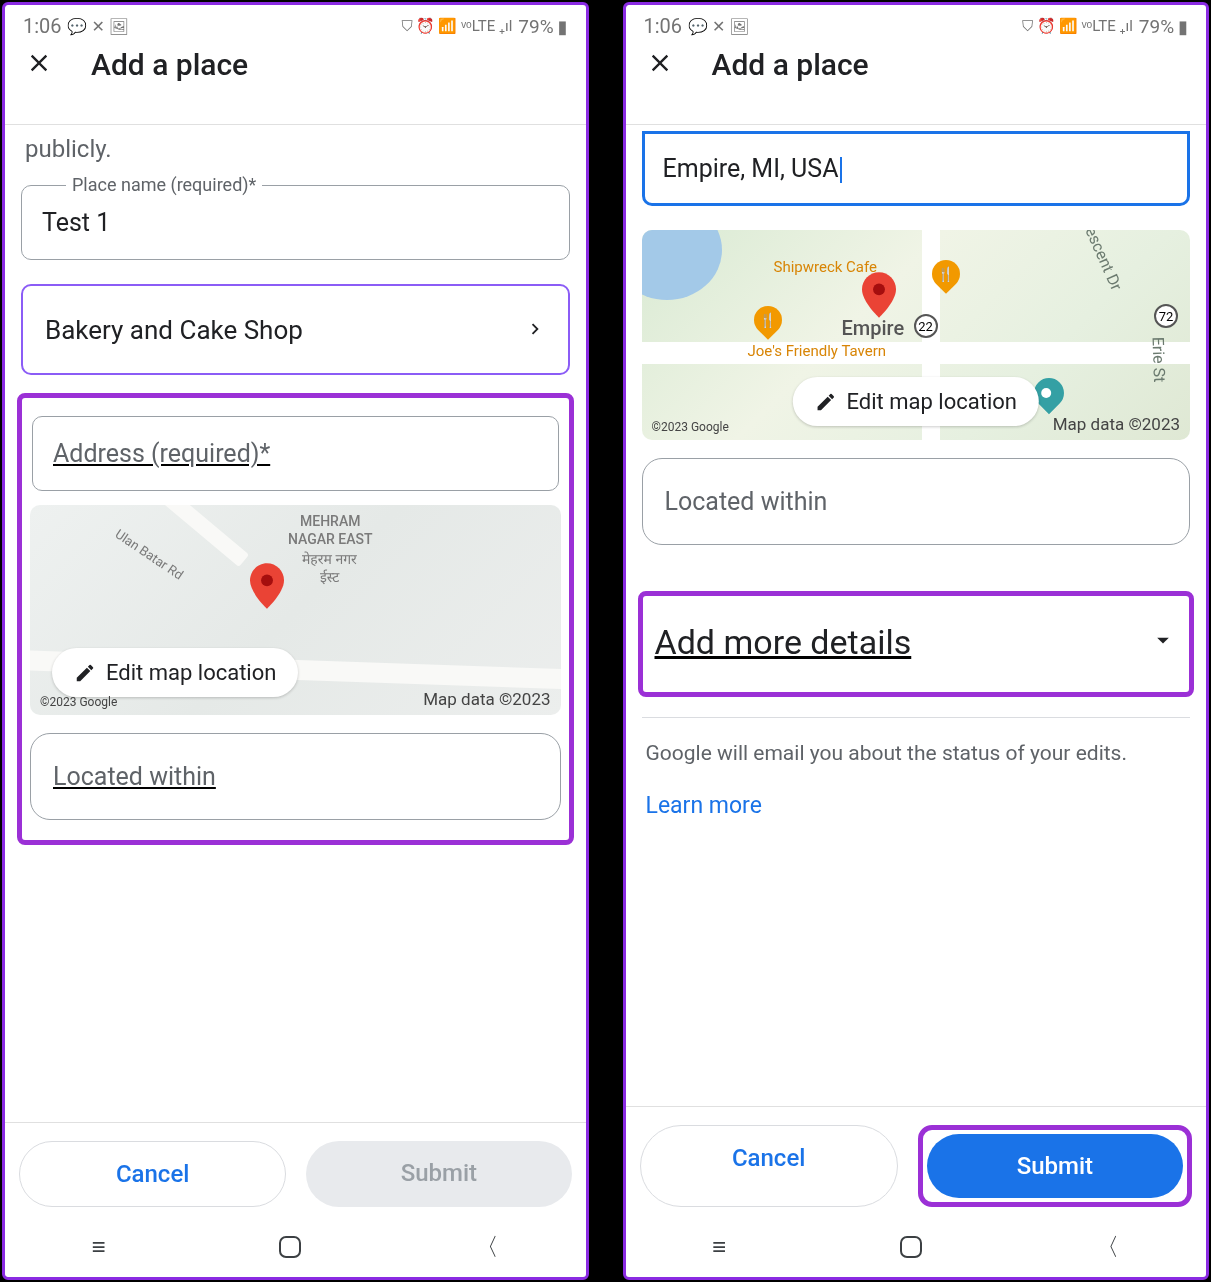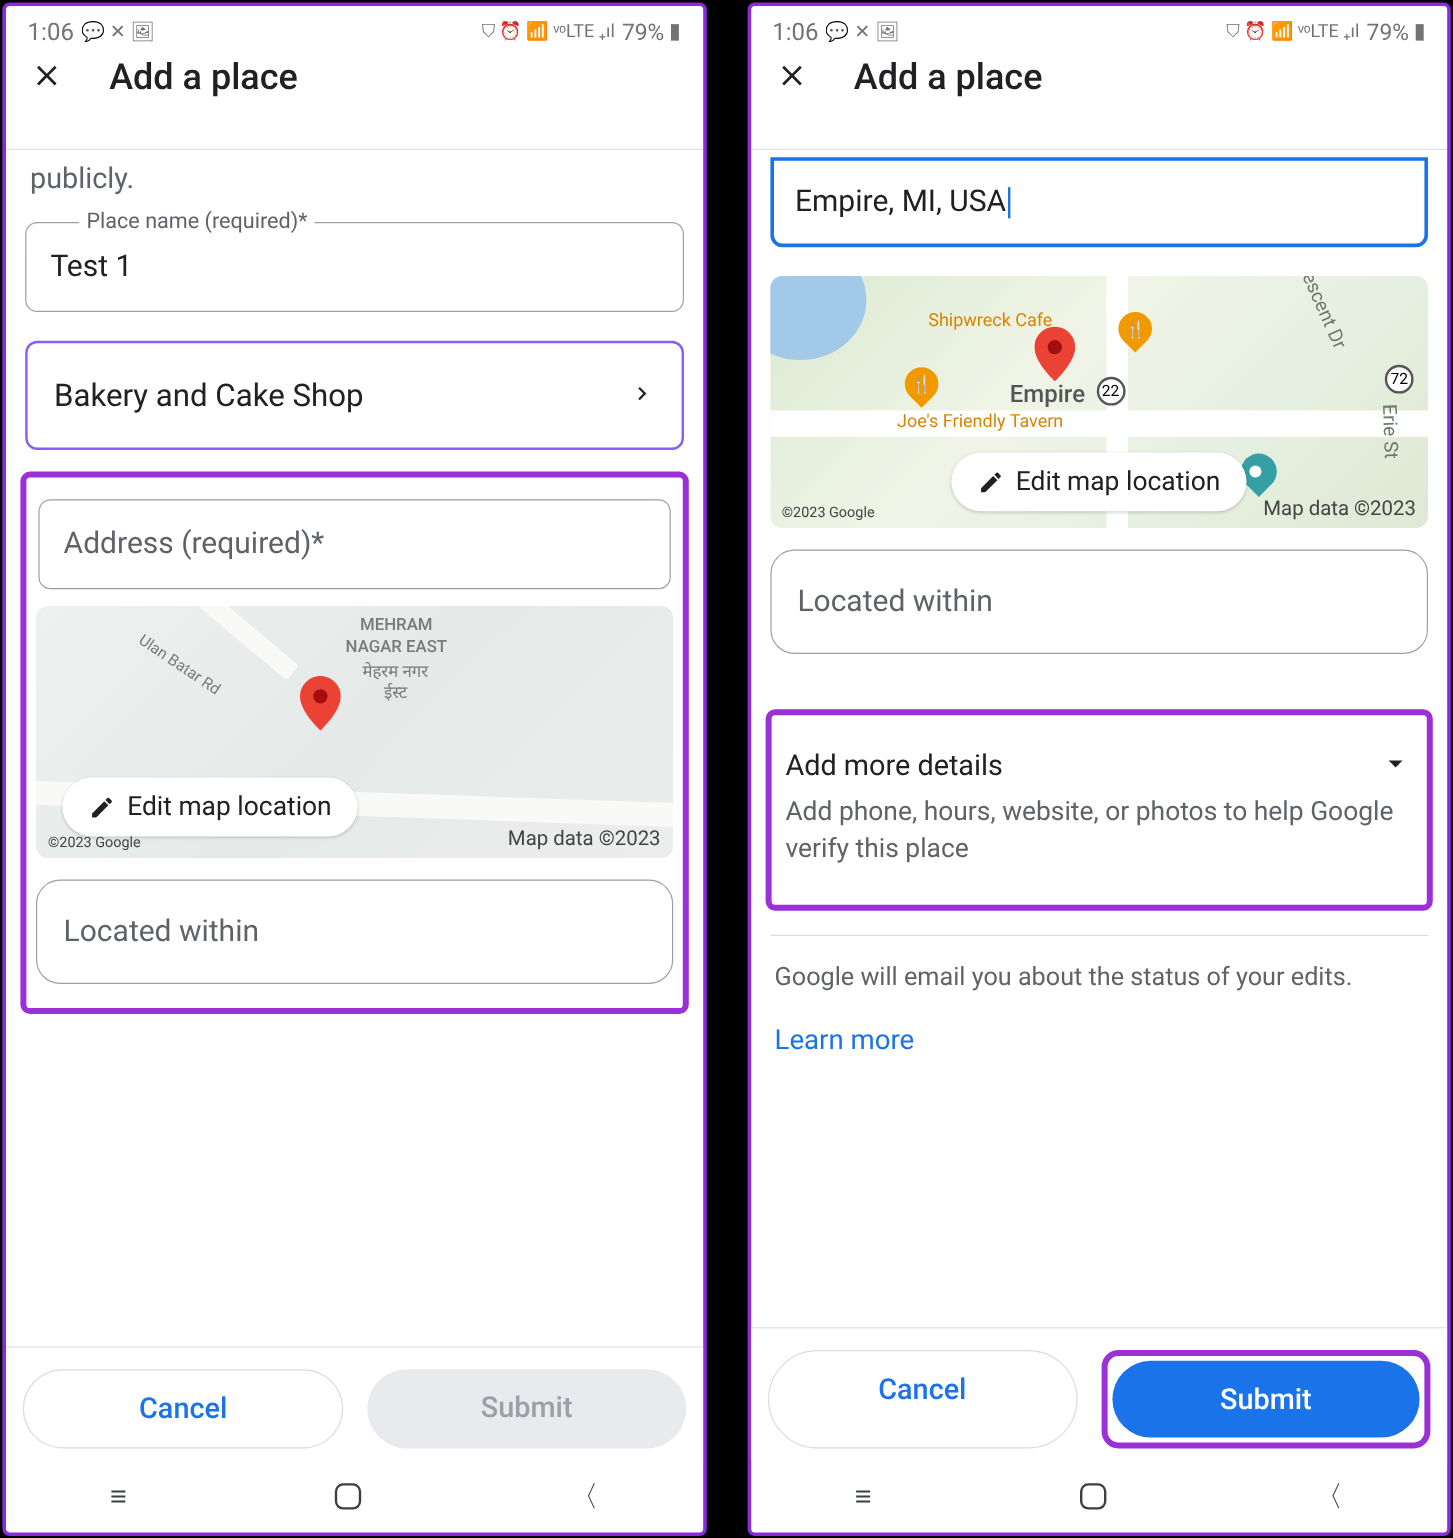--- a/index.html
+++ b/index.html
@@ -124,20 +124,21 @@
     font-size: 26px;
     color: #202124;
   }
   .chev { font-size: 30px; color:#202124; }
   
   .hl-box {
     border: 5px solid #9b30d6;
     border-radius: 8px;
     padding: 8px 4px;
     margin: 6px 0;
+    text-decoration: underline;
   }
   
   .map-block {
     position: relative;
     height: 210px;
     border-radius: 10px;
     margin: 14px 4px 18px 4px;
     overflow: hidden;
     background: linear-gradient(135deg,#eef1f0 0%,#e5e9e7 50%,#eceeed 100%);
   }
@@ -200,21 +201,21 @@
     color:#5f6368;
   }
   
   .more-details {
     padding: 18px 8px 22px 8px;
   }
   .more-details .row {
     display:flex; justify-content:space-between; align-items:center;
   }
   .more-details .title {
-    font-size:24px; color:#202124; font-weight:400;
+    font-size:34px; color:#202124; font-weight:400;
   }
   .more-details .sub {
     font-size:22px; color:#5f6368; margin-top:8px; line-height:1.4;
   }
   .sep { height:1px; background:#dadce0; margin:20px 4px; }
   .email-note { font-size:21px; color:#5f6368; padding:0 8px; line-height:1.5;}
   .learn-link { font-size:23px; color:#1a73e8; padding:22px 8px; display:block;}
   
   .action-bar {
     border-top:1px solid #e0e0e0;
@@ -428,21 +429,20 @@
     <div class="hl-box">
       <div class="more-details">
         <div class="row">
           <span class="title">Add more details</span>
           <span>
             <svg width="28" height="28" viewBox="0 0 24 24">
                 <path d="M7 10l5 5 5-5z" fill="#202124"></path>
               </svg>
           </span>
         </div>
-        <div class="sub">Add phone, hours, website, or photos to help Google verify this place</div>
       </div>
     </div>
 
     <div class="sep"></div>
 
     <div class="email-note">Google will email you about the status of your edits.</div>
     <a class="learn-link">Learn more</a>
   </div>
 
   <div class="action-bar">

